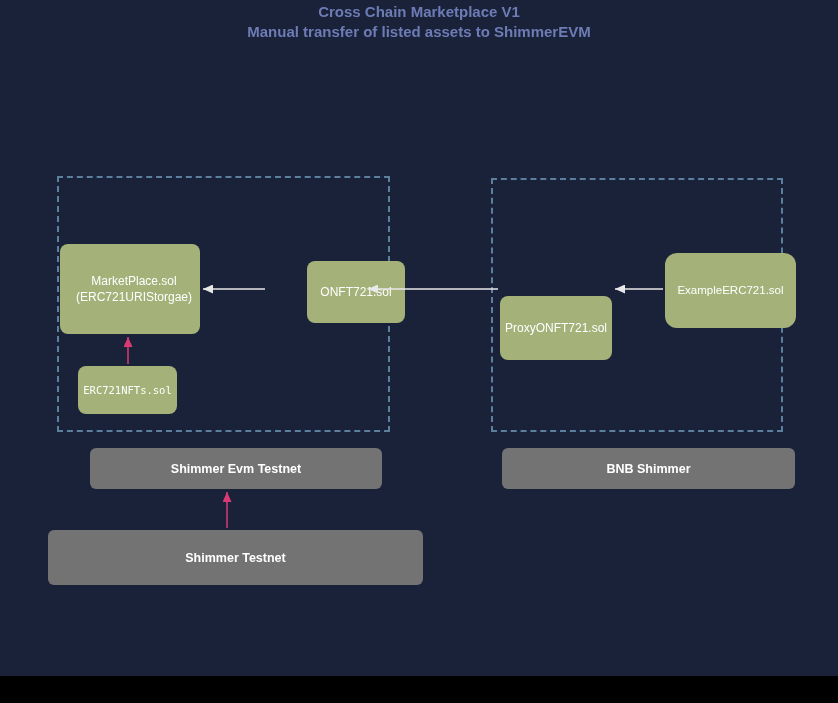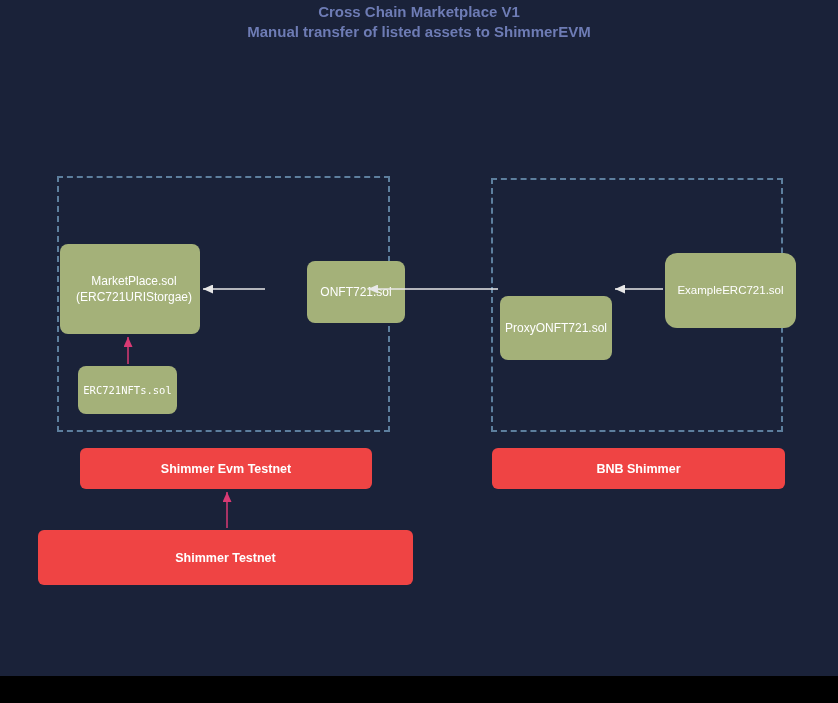--- a/index.html
+++ b/index.html
@@ -50,28 +50,29 @@
   }
   .node.marketplace   { left: 60px;  top: 244px; width: 140px; height: 90px; padding-left: 12px; }
   .node.onft721       { left: 267px; top: 261px; width: 98px;  height: 62px; margin-left: 40px; }
   .node.erc721nfts    { left: 78px;  top: 366px; width: 99px;  height: 48px;
                         font-family: "DejaVu Sans Mono", monospace; font-size: 10.5px; }
   .node.proxyonft721  { left: 500px; top: 260px; width: 112px; height: 64px; margin-top: 36px; }
   .node.exampleerc721 { left: 665px; top: 253px; width: 131px; height: 75px; font-size: 11.5px; border-radius: 12px; }
   .chain {
     position: absolute;
     box-sizing: border-box;
-    background: #ef4444;
+    background: #737373;
     border-radius: 6px;
     color: #ffffff;
     font-weight: bold;
     font-size: 12.5px;
     display: flex;
     align-items: center;
     justify-content: center;
+    margin-left: 10px;
   }
   .chain.shimmer-evm { left: 80px;  top: 448px; width: 292px; height: 41px; }
   .chain.bnb         { left: 492px; top: 448px; width: 293px; height: 41px; }
   .chain.shimmer     { left: 38px;  top: 530px; width: 375px; height: 55px; }
   .arrows-overlay {
     position: absolute;
     left: 0;
     top: 0;
     pointer-events: none;
   }

